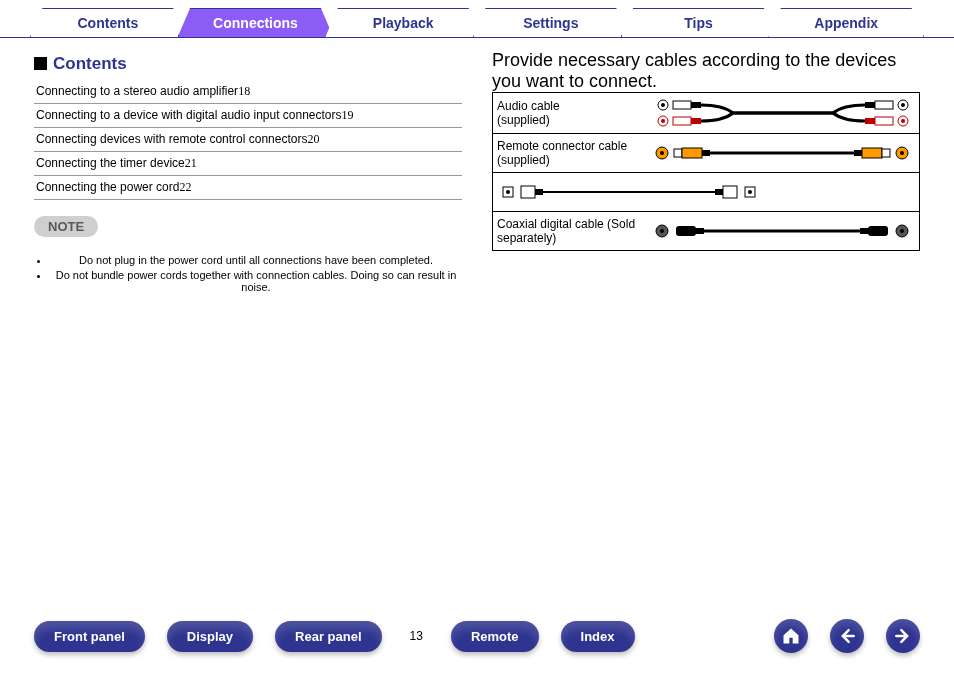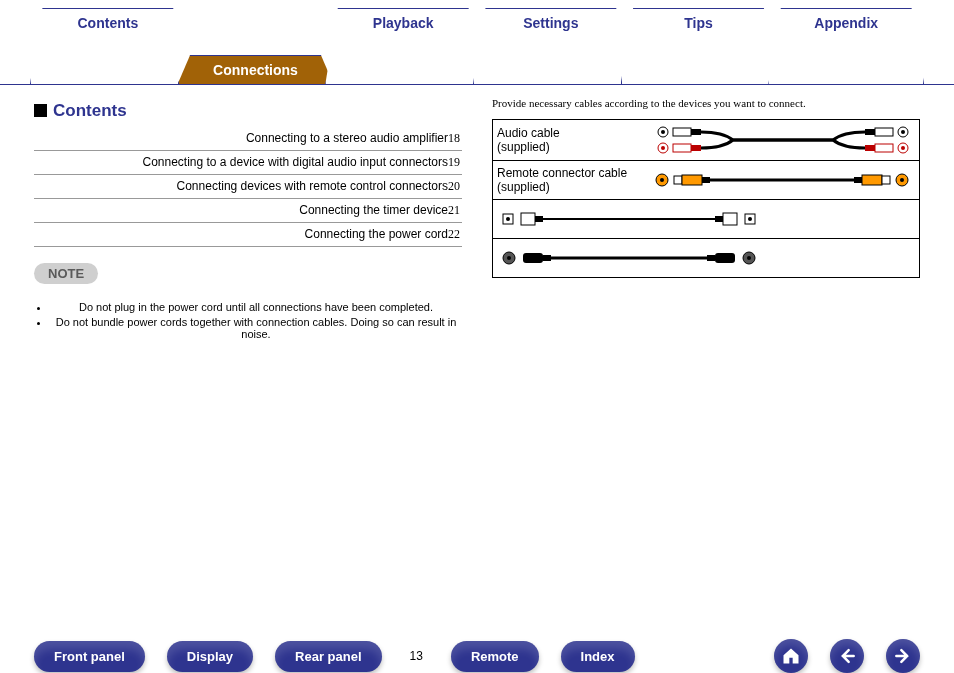--- a/index.html
+++ b/index.html
@@ -2,50 +2,50 @@
 <html><head>
 <meta charset="utf-8">
 <style>
   html,body{margin:0;padding:0;font-family:Arial,Helvetica,sans-serif;background:#fff;color:#000;}
   body{width:954px;height:673px;position:relative;box-sizing:border-box;overflow:hidden;}
 
   
   .tabs{display:flex;gap:0;padding:8px 34px 0 34px;border-bottom:1px solid #2e348f;justify-content:space-between;}
   .tab{flex:1;text-align:center;font-size:14px;font-weight:bold;color:#2e348f;padding:6px 0 6px 0;cursor:pointer;position:relative;background:#fff;
        clip-path:polygon(8% 0,92% 0,100% 100%,0 100%);border:1px solid #2e348f;border-bottom:none;margin:0 -4px;}
-  .tab.active{background:#a16207;color:#fff;margin-top:47px;}
+  .tab.active{background:#8b5cf6;color:#fff;}
 
   
   .main{display:flex;padding:10px 34px 0 34px;gap:30px;}
   .col{flex:1;min-width:0;}
 
   .section-title{font-size:17px;font-weight:bold;color:#2e348f;margin:6px 0 6px 0;}
   .section-title .sq{display:inline-block;width:13px;height:13px;background:#000;margin-right:6px;vertical-align:-1px;}
 
   
-  .toc-row{display:flex;justify-content:flex-end;font-size:12px;color:#000;border-bottom:1px solid #999;padding:4px 2px;cursor:pointer;}
+  .toc-row{display:flex;justify-content:flex-start;font-size:12px;color:#000;border-bottom:1px solid #999;padding:4px 2px;cursor:pointer;}
   .toc-row:first-of-type{}
   .toc-row .pg{color:#000;font-family:Liberation Serif, serif;}
 
   .note-badge{display:inline-block;background:#cfcfcf;color:#5a5a5a;font-weight:bold;font-size:13px;padding:3px 14px;border-radius:12px;margin:16px 0 6px 0;}
   .notes{font-size:11px;color:#000;padding-left:4px;text-align:center;}
   .notes li{margin:3px 0 3px 12px;list-style:disc;}
 
-  .intro{font-size:11px;margin:2px 0 10px 0;font-family:Liberation Serif, serif;}
+  .intro{font-size:18px;margin:2px 0 0 0;}
 
   
   .cable-table{border:1px solid #000;font-size:12px;}
   .cable-row{display:flex;align-items:center;border-top:1px solid #000;min-height:38px;}
   .cable-row:first-child{border-top:none;gap:28px;}
   .cable-label{width:145px;padding:4px 4px;}
   .cable-graphic{flex:1;padding:2px 6px;}
   svg{display:block;}
 
   
-  .footer{position:absolute;left:0;right:0;bottom:0;display:flex;align-items:center;padding:0 34px;gap:22px;}
+  .footer{position:absolute;left:0;right:0;bottom:20px;display:flex;align-items:center;padding:0 34px;gap:22px;}
   .fbtn{background:#2e348f;color:#fff;font-weight:bold;font-size:13px;padding:8px 20px;border-radius:20px;cursor:pointer;white-space:nowrap;
         box-shadow:0 3px 5px rgba(0,0,0,0.25), inset 0 8px 10px rgba(255,255,255,0.15);}
   .page-num{font-size:12px;color:#000;padding:0 6px;}
   .spacer{flex:1;}
   .rbtn{width:34px;height:34px;border-radius:50%;background:#2e348f;color:#fff;display:flex;align-items:center;justify-content:center;cursor:pointer;
         box-shadow:0 3px 5px rgba(0,0,0,0.25), inset 0 6px 8px rgba(255,255,255,0.15);}
   .rbtn svg{width:20px;height:20px;}
 </style>
 </head>
 <body>
@@ -159,20 +159,21 @@
             <line x1="44" y1="10" x2="216" y2="10" stroke="#000" stroke-width="2"></line>
             <rect x="216" y="7" width="8" height="6" fill="#000"></rect>
               <rect x="224" y="4" width="14" height="12" fill="#fff" stroke="#000"></rect>
             <rect x="246" y="5" width="10" height="10" fill="#fff" stroke="#000"></rect>
               <circle cx="251" cy="10" r="2" fill="#000"></circle>
           </svg>
         </div>
       </div>
 
       <div class="cable-row">
+        <div class="cable-label">Coaxial digital cable (Sold separately)</div>
         <div class="cable-graphic">
           <svg viewBox="0 0 260 20" width="260" height="20">
             <circle cx="10" cy="10" r="6" fill="#555" stroke="#000"></circle>
               <circle cx="10" cy="10" r="2" fill="#000"></circle>
             <rect x="24" y="5" width="20" height="10" rx="3" fill="#000"></rect>
               <rect x="44" y="7" width="8" height="6" fill="#000"></rect>
             <line x1="52" y1="10" x2="208" y2="10" stroke="#000" stroke-width="3"></line>
             <rect x="208" y="7" width="8" height="6" fill="#000"></rect>
               <rect x="216" y="5" width="20" height="10" rx="3" fill="#000"></rect>
             <circle cx="250" cy="10" r="6" fill="#555" stroke="#000"></circle>

